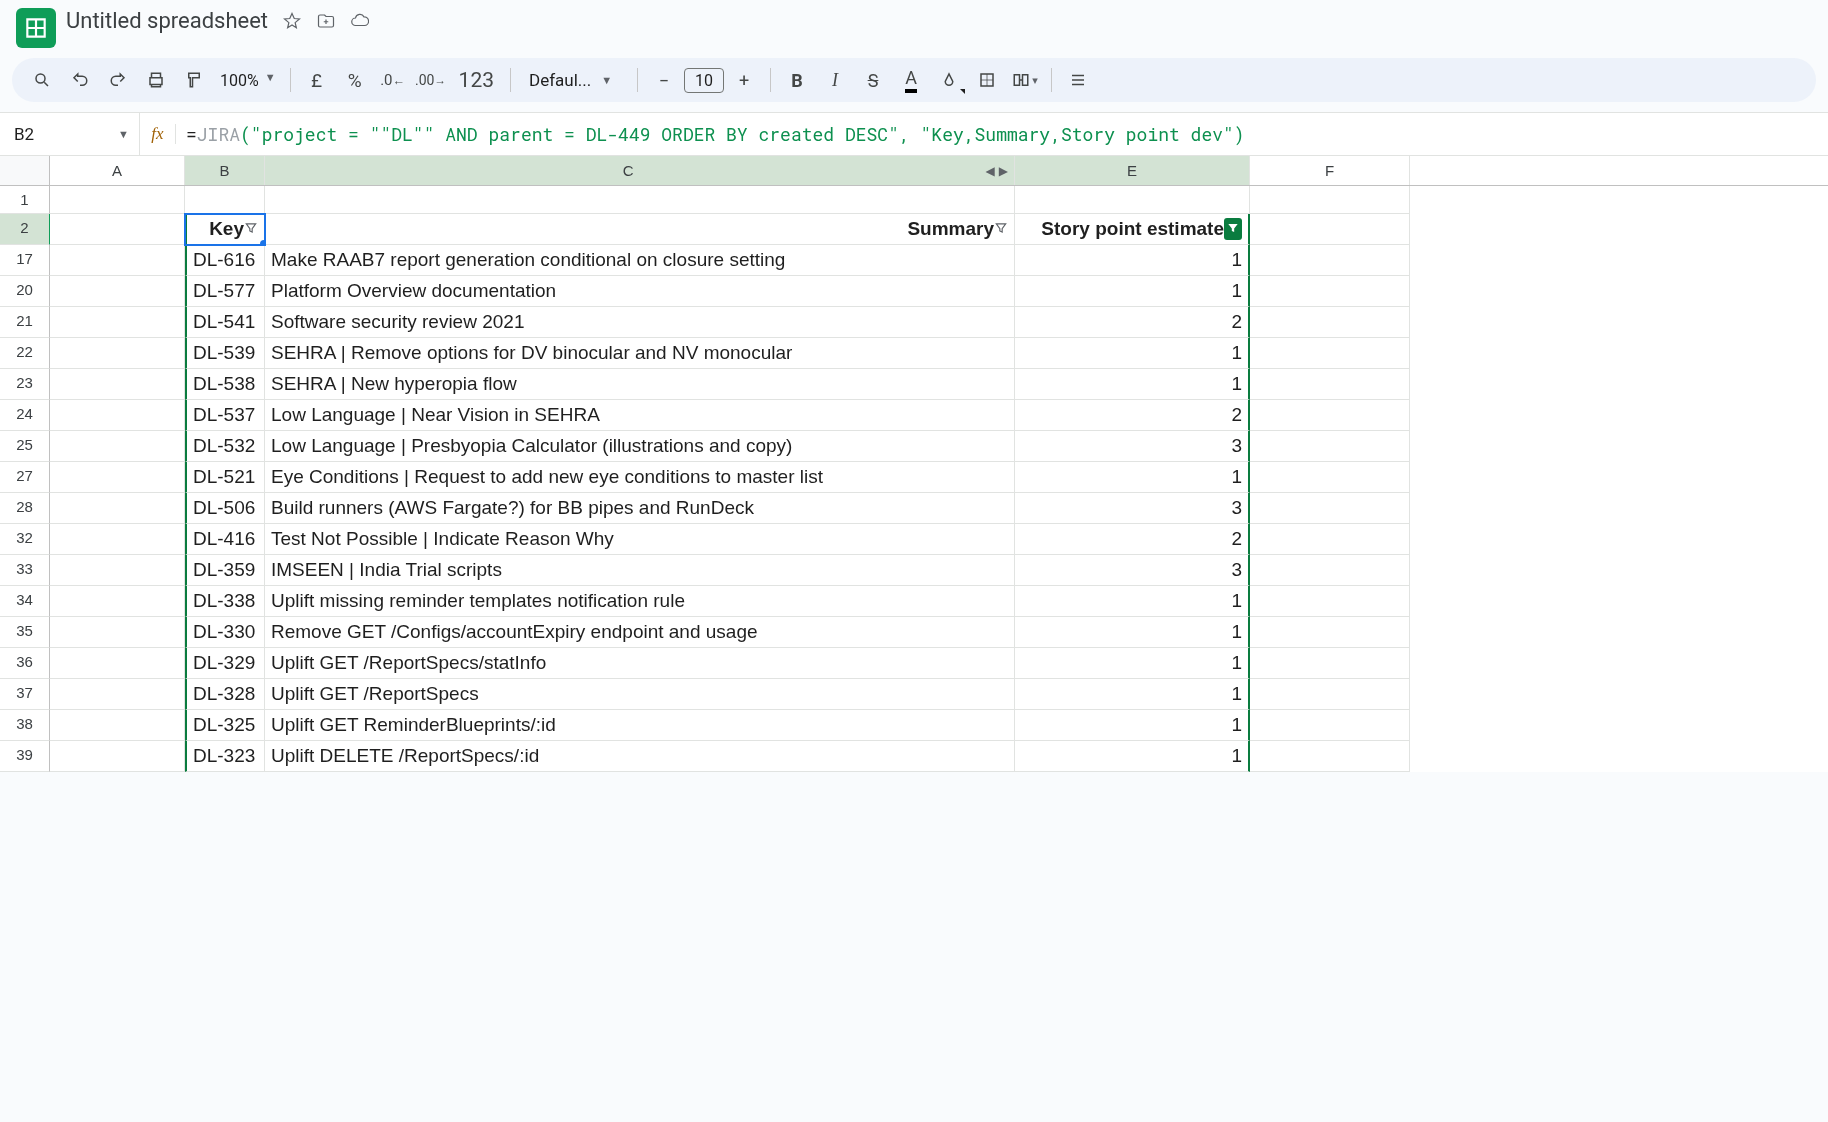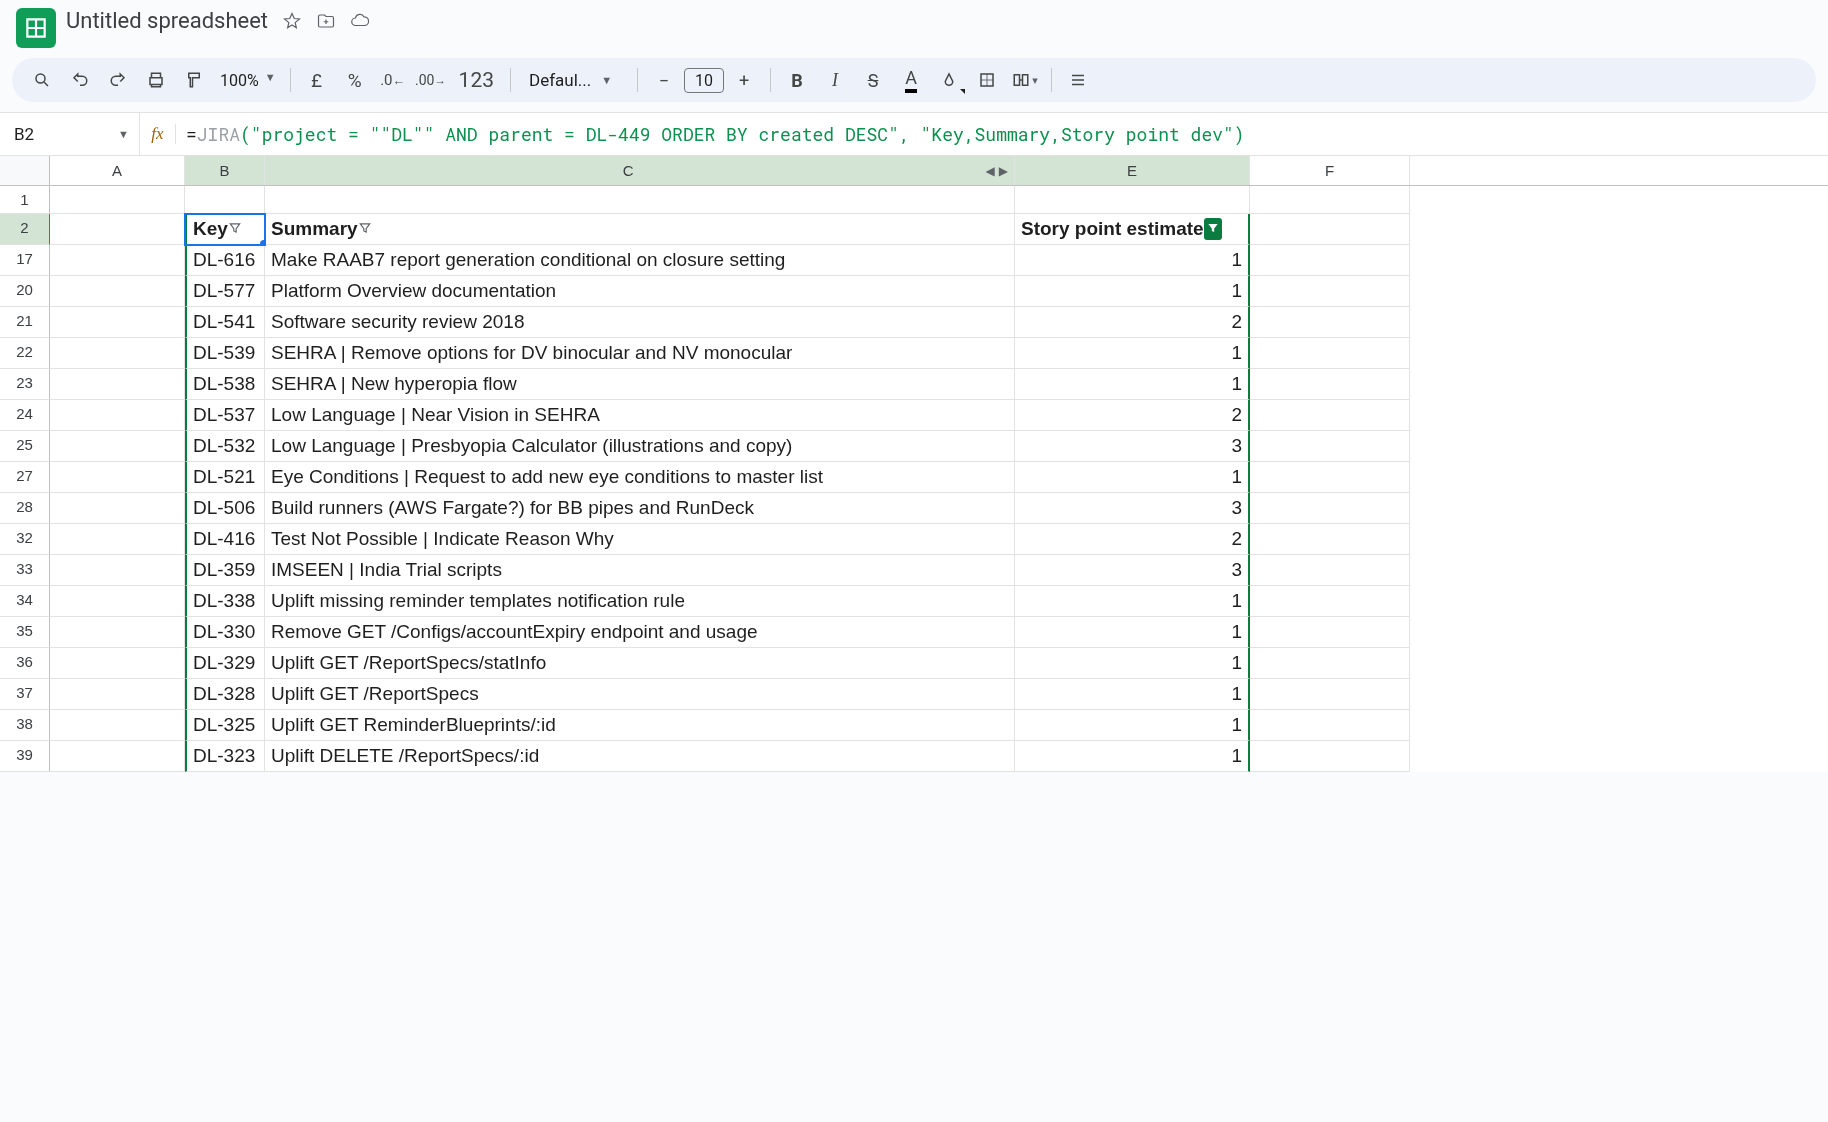--- a/index.html
+++ b/index.html
@@ -168,21 +168,21 @@
 .filter-icon {
   float: right;
   color: #5f6368;
 }
 .filter-icon.active {
   background: #0a7c3f;
   color: #fff;
   border-radius: 3px;
   padding: 0 2px;
 }
-.hdr-cell { display: flex; justify-content: flex-start; align-items: center; }
+.hdr-cell { display: flex; justify-content: flex-end; align-items: center; }
 svg.icon { width: 18px; height: 18px; fill: currentColor; }
 svg.icon-sm { width: 14px; height: 14px; fill: currentColor; }
 .dropdown-caret { font-size: 11px; color: #5f6368; }
 </style>
 </head>
 <body>
 
 <div class="header">
   <div class="logo">
     <svg viewBox="0 0 24 24">
@@ -366,21 +366,21 @@
         <div class="cell"></div>
         <div class="cell data-border-left">DL-577</div>
         <div class="cell">Platform Overview documentation</div>
         <div class="cell right data-border-right">1</div>
         <div class="cell"></div>
       </div>
       <div class="row">
         <div class="rh">21</div>
         <div class="cell"></div>
         <div class="cell data-border-left">DL-541</div>
-        <div class="cell">Software security review 2018</div>
+        <div class="cell">Software security review 2021</div>
         <div class="cell right data-border-right">2</div>
         <div class="cell"></div>
       </div>
       <div class="row">
         <div class="rh">22</div>
         <div class="cell"></div>
         <div class="cell data-border-left">DL-539</div>
         <div class="cell">SEHRA | Remove options for DV binocular and NV monocular</div>
         <div class="cell right data-border-right">1</div>
         <div class="cell"></div>

